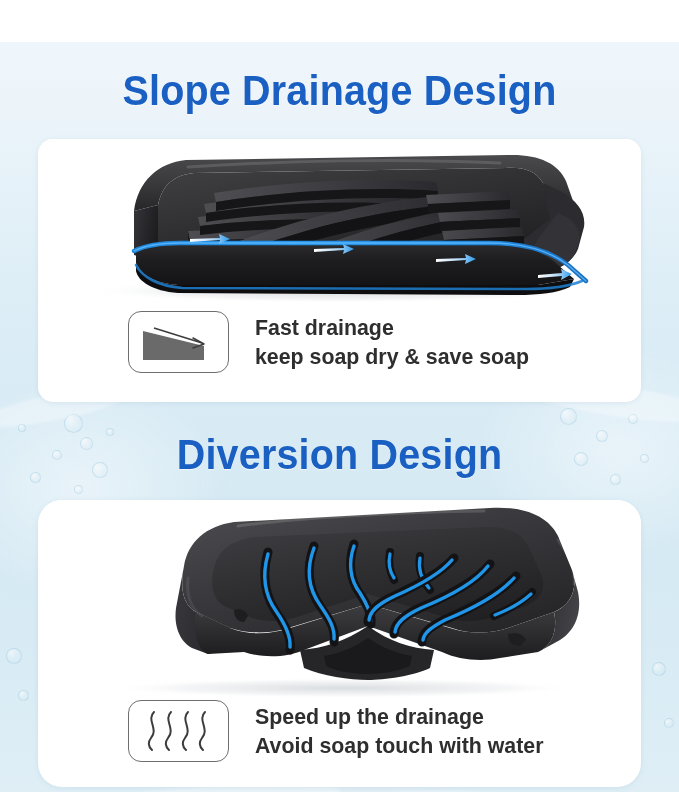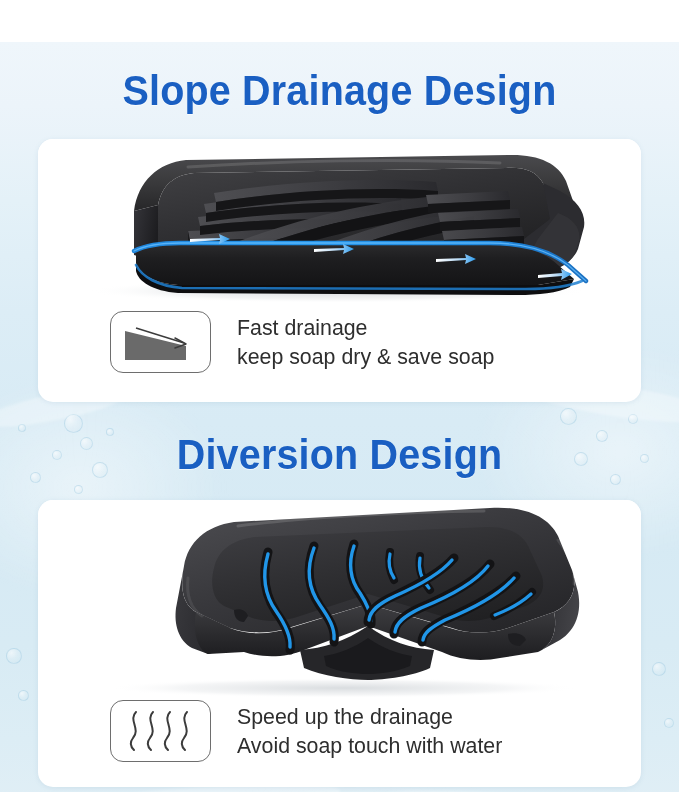--- a/index.html
+++ b/index.html
@@ -86,40 +86,41 @@
   .card {
     position: absolute;
     left: 38px;
     width: 603px;
     background: #ffffff;
     border-radius: 15px;
     box-shadow: 0 1px 5px rgba(90, 140, 170, 0.13);
     overflow: hidden;
   }
   #card-1 { top: 97px;  height: 263px; }
-  #card-2 { top: 458px; height: 287px; }
+  #card-2 { top: 458px; height: 287px; border-radius: 24px; }
 
   .photo {
     position: relative;
     width: 100%;
     background: #ffffff;
     overflow: hidden;
   }
   #photo-1 { height: 163px; }
   #photo-2 { height: 198px; }
 
   
   .feature-row {
     position: absolute;
     left: 0;
     width: 100%;
     display: flex;
     align-items: center;
-    padding-left: 72px;
+    padding-left: 90px;
     box-sizing: border-box;
+    font-weight: bold;
   }
   #feature-1 { top: 172px; }
   #feature-2 { top: 200px; }
 
   .feature-icon {
     flex: 0 0 auto;
     width: 101px;
     height: 62px;
     border: 1.6px solid #6e6e6e;
     border-radius: 13px;

